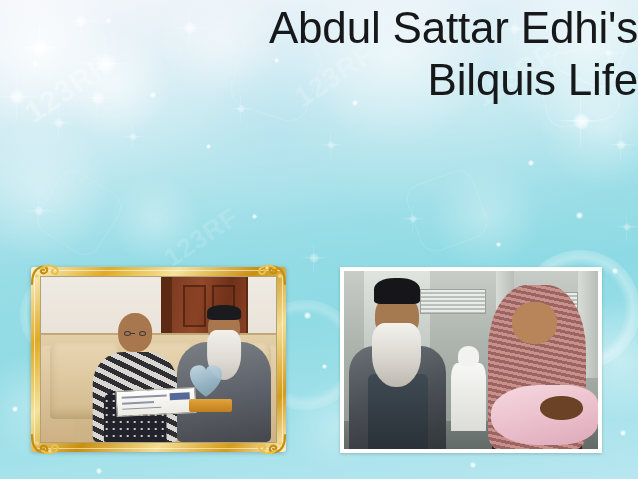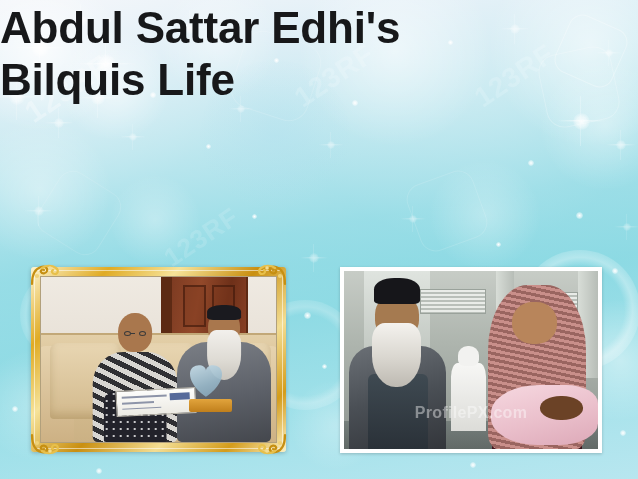--- a/index.html
+++ b/index.html
@@ -62,25 +62,25 @@
     font-weight:bold;
     transform:rotate(-34deg);
     letter-spacing:1px;
     pointer-events:none;
     white-space:nowrap;
   }
 
   
   #title{
     position:absolute; left:0; top:2px; width:638px;
-    text-align:left;
+    text-align:right;
     font-size:44px;
     line-height:52px;
     color:#17181a;
-    font-weight:700;
+    font-weight:400;
     letter-spacing:-0.2px;
     z-index:7;
   }
 
   
   #body-text{
     position:absolute; left:12px; top:124px; width:614px;
     text-align:center;
     font-size:23.5px;
     line-height:31.5px;
@@ -439,17 +439,16 @@
       <div class="pr-woman">
         <div class="dress"></div>
         <div class="scarf"></div>
         <div class="face"></div>
       </div>
 
       <div class="pr-baby">
           <i></i>
         </div>
 
-      <div class="pr-wm">ProfilePX.com</div>
     </div>
   </div>
 
 </div>
 
 </body></html>

